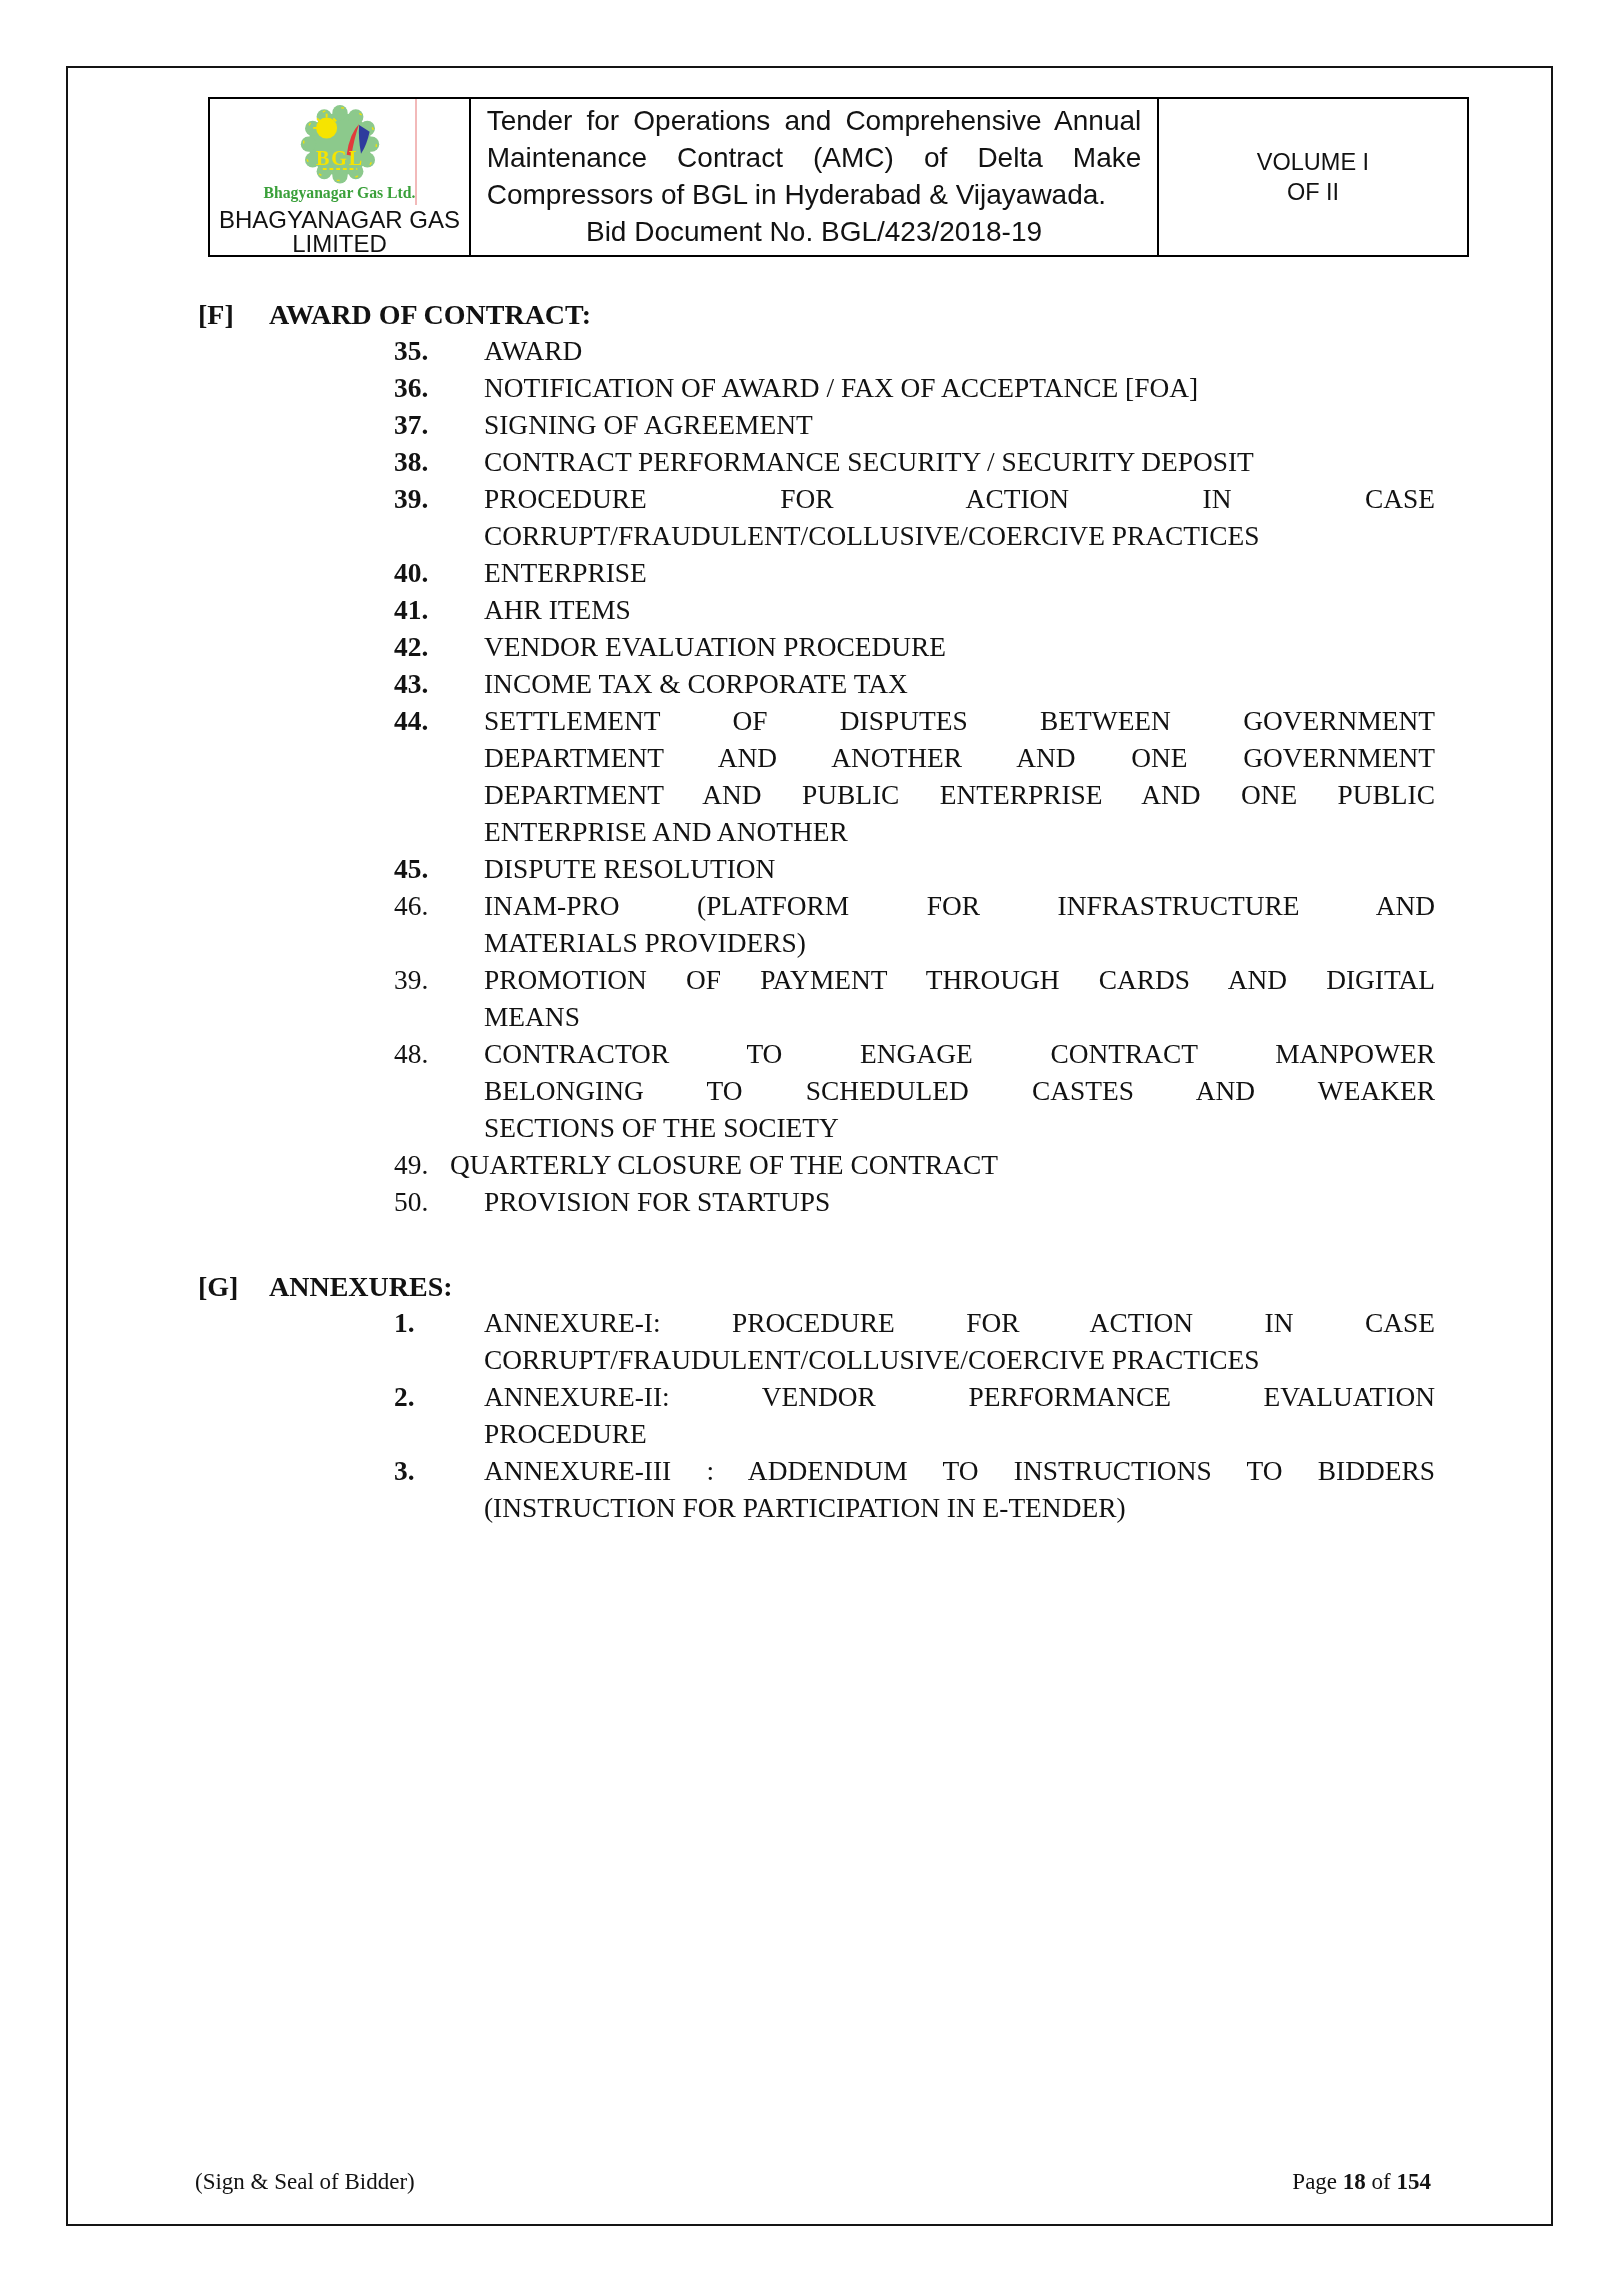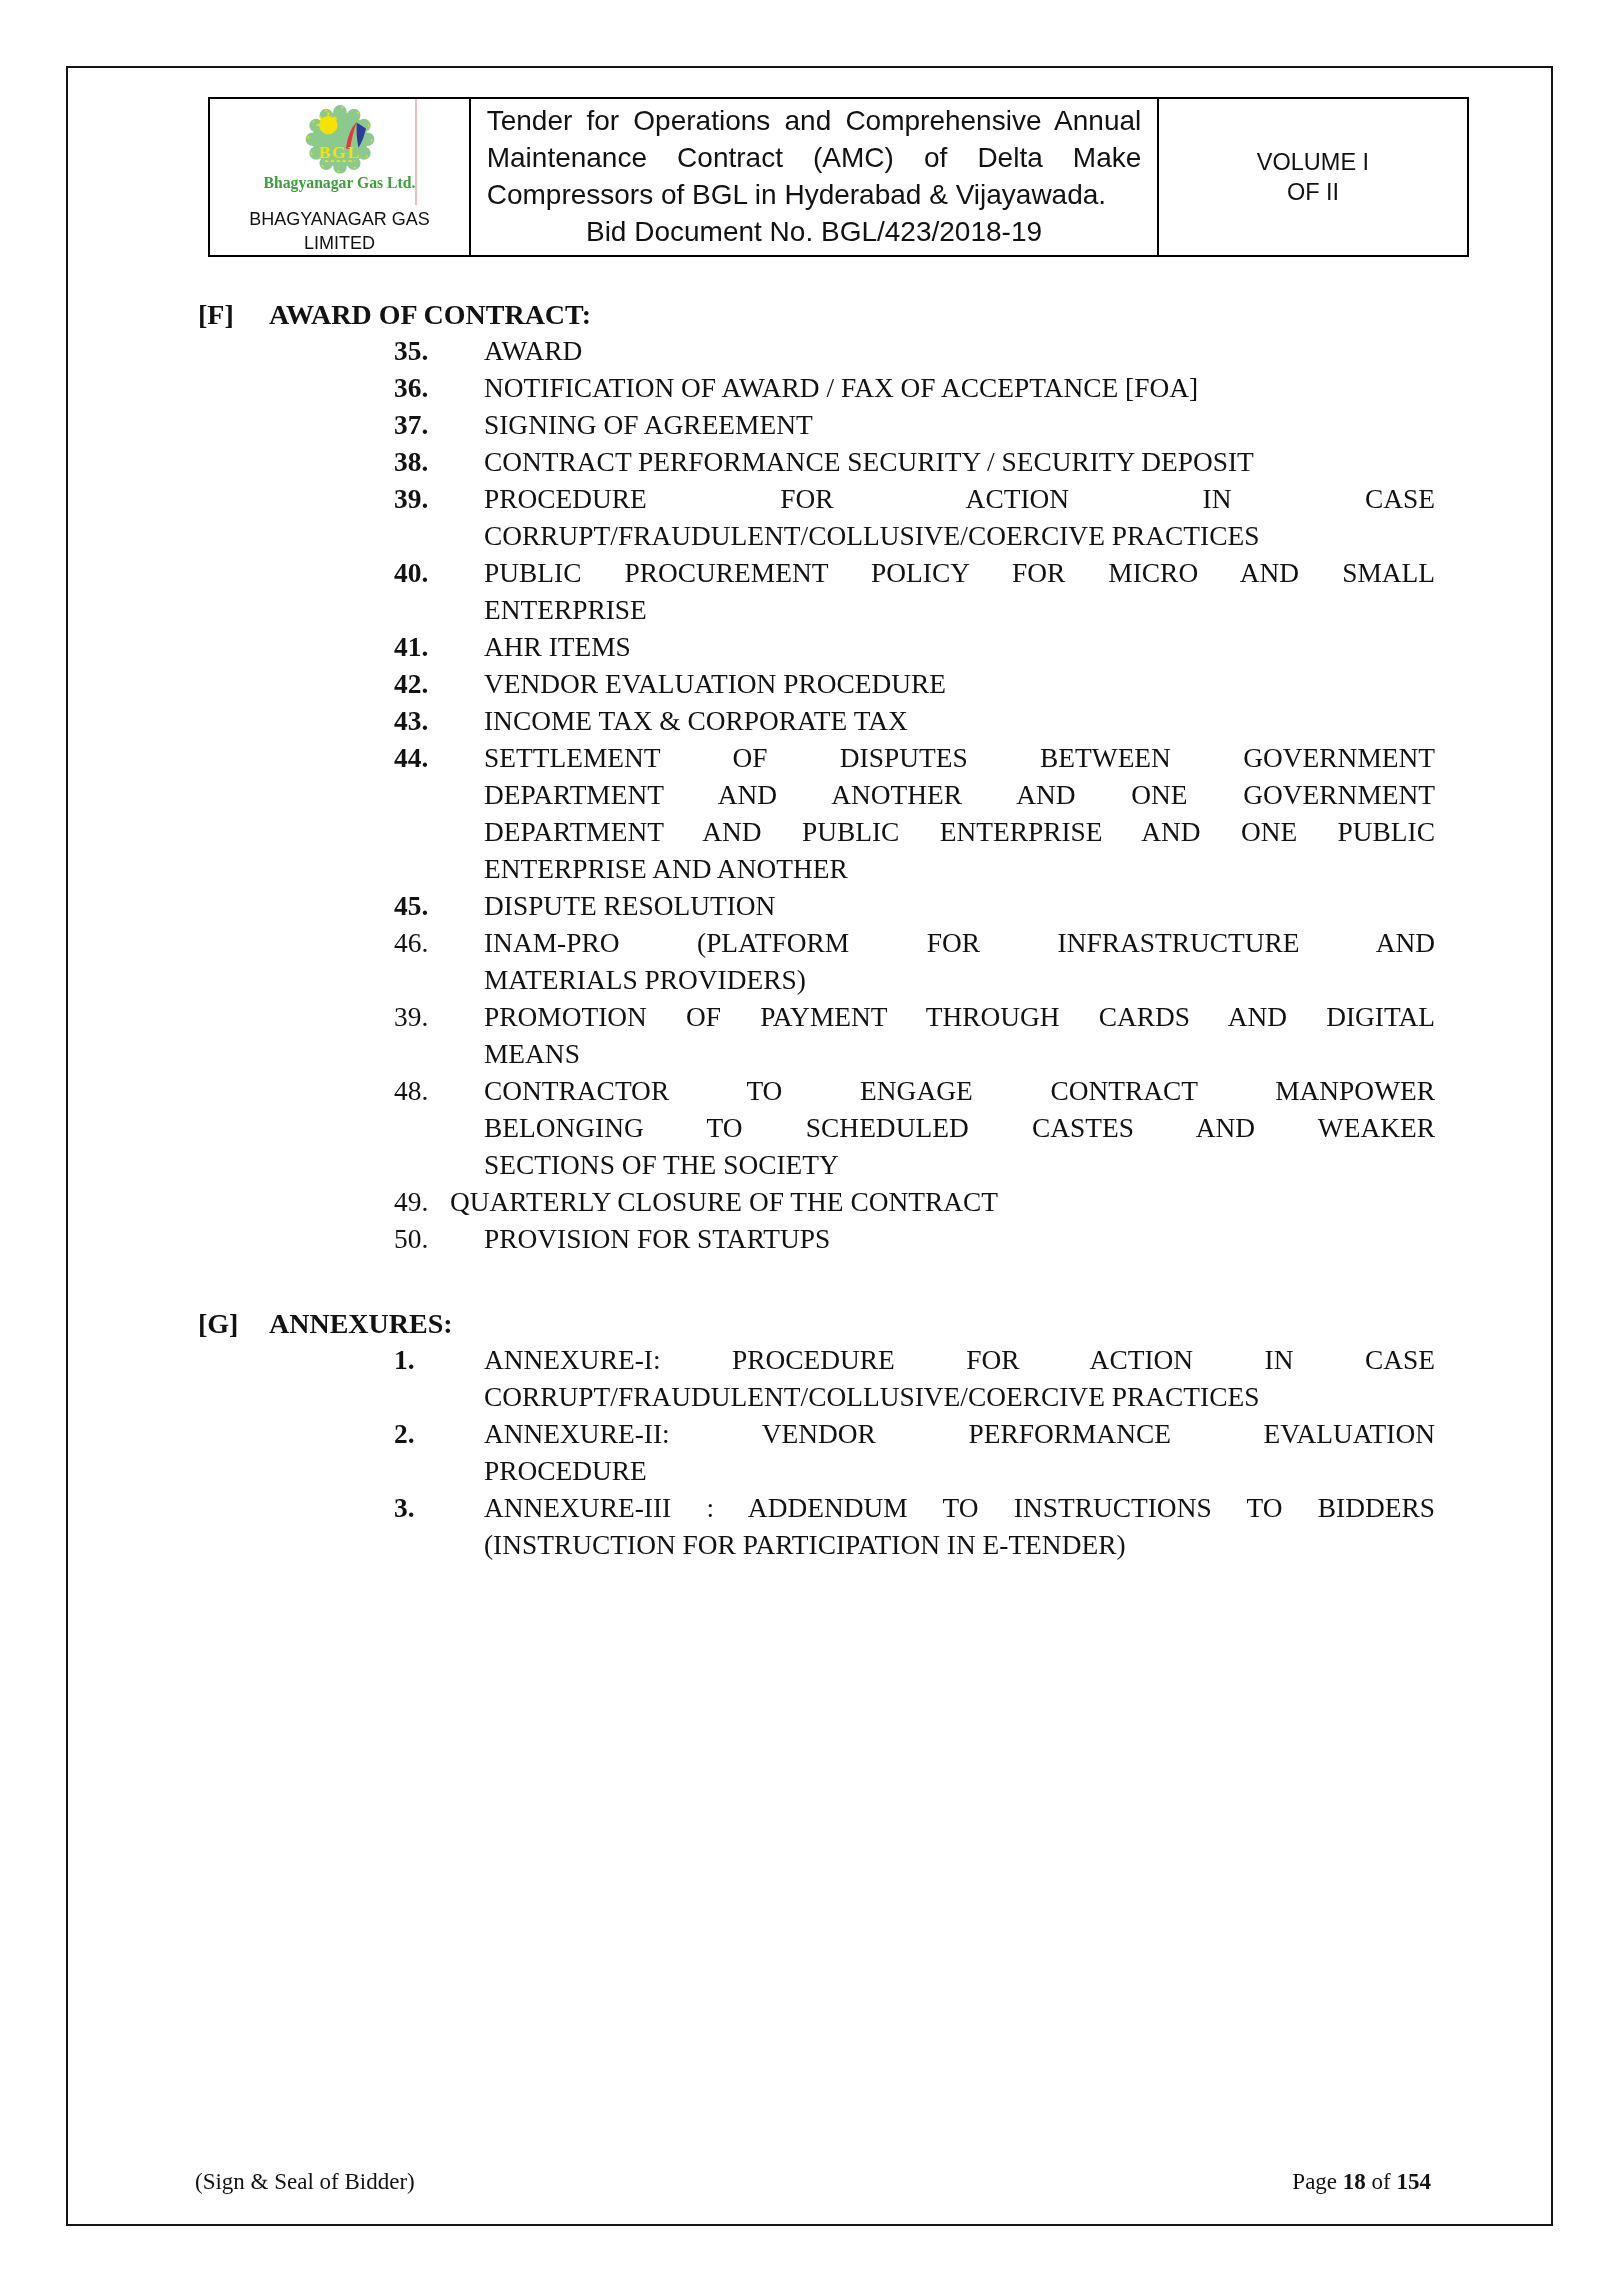--- a/index.html
+++ b/index.html
@@ -14,21 +14,21 @@
   }
   
   .header-table{
     position:absolute;left:140px;top:29px;width:1261px;height:160px;
     display:flex;border:2px solid #000;box-sizing:border-box;background:#fff;
   }
   .cell{box-sizing:border-box;height:100%;}
   .logo-cell{width:259px;position:relative;display:flex;flex-direction:column;align-items:center;justify-content:flex-start;padding-top:6px;}
   .pink-line{position:absolute;right:52px;top:0;width:2px;height:106px;background:var(--pink-line,#f2b9b9);}
   .logo-caption{font-family:"Liberation Serif",serif;color:var(--caption-green,#3aa03a);font-size:15.7px;line-height:16.7px;font-weight:bold;}
-  .company-name{font-family:"Liberation Sans",sans-serif;font-size:18px;line-height:23.5px;text-align:center;color:#111;margin-top:16px;}
+  .company-name{font-family:"Liberation Sans",sans-serif;font-size:24px;line-height:23.5px;text-align:center;color:#111;margin-top:6px;}
   .title-cell{
     width:690px;border-left:2px solid #000;border-right:2px solid #000;
     font-family:"Liberation Sans",sans-serif;font-size:28px;line-height:37px;
     padding:2.9px 15.7px 0 15.7px;
   }
   .title-line{text-align:justify;}
   .title-line.fill{text-align-last:justify;}
   .bid-line{text-align:center;}
   .volume-cell{
     flex:1;display:flex;flex-direction:column;align-items:center;justify-content:center;
@@ -151,21 +151,20 @@
         <div class="toc-item">
           <span class="item-number bold">39.</span>
           <div class="item-text">
             <div class="item-line fill">PROCEDURE FOR ACTION IN CASE</div>
             <div class="item-line">CORRUPT/FRAUDULENT/COLLUSIVE/COERCIVE PRACTICES</div>
           </div>
         </div>
         <div class="toc-item">
           <span class="item-number bold">40.</span>
           <div class="item-text">
-            <div class="item-line fill">PUBLIC PROCUREMENT POLICY FOR MICRO AND SMALL</div>
             <div class="item-line">ENTERPRISE</div>
           </div>
         </div>
         <div class="toc-item">
           <span class="item-number bold">41.</span>
           <div class="item-text">
             <div class="item-line">AHR ITEMS</div>
           </div>
         </div>
         <div class="toc-item">

